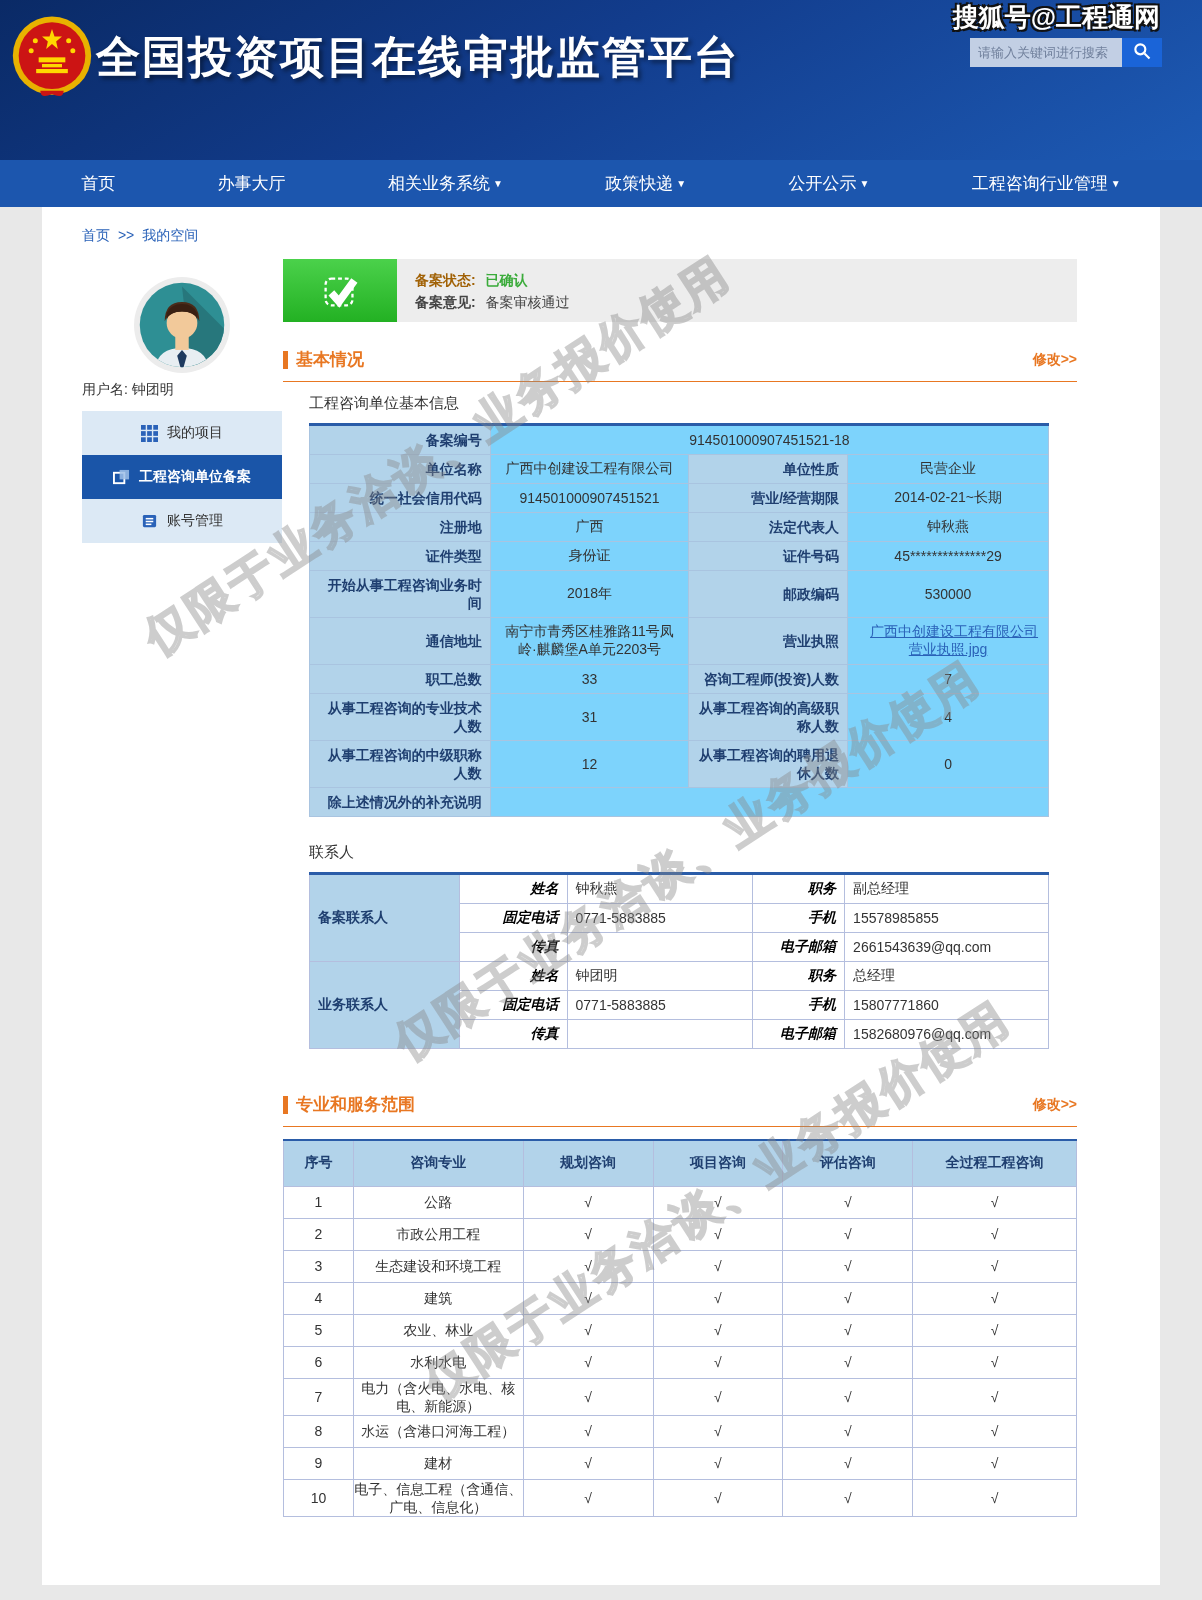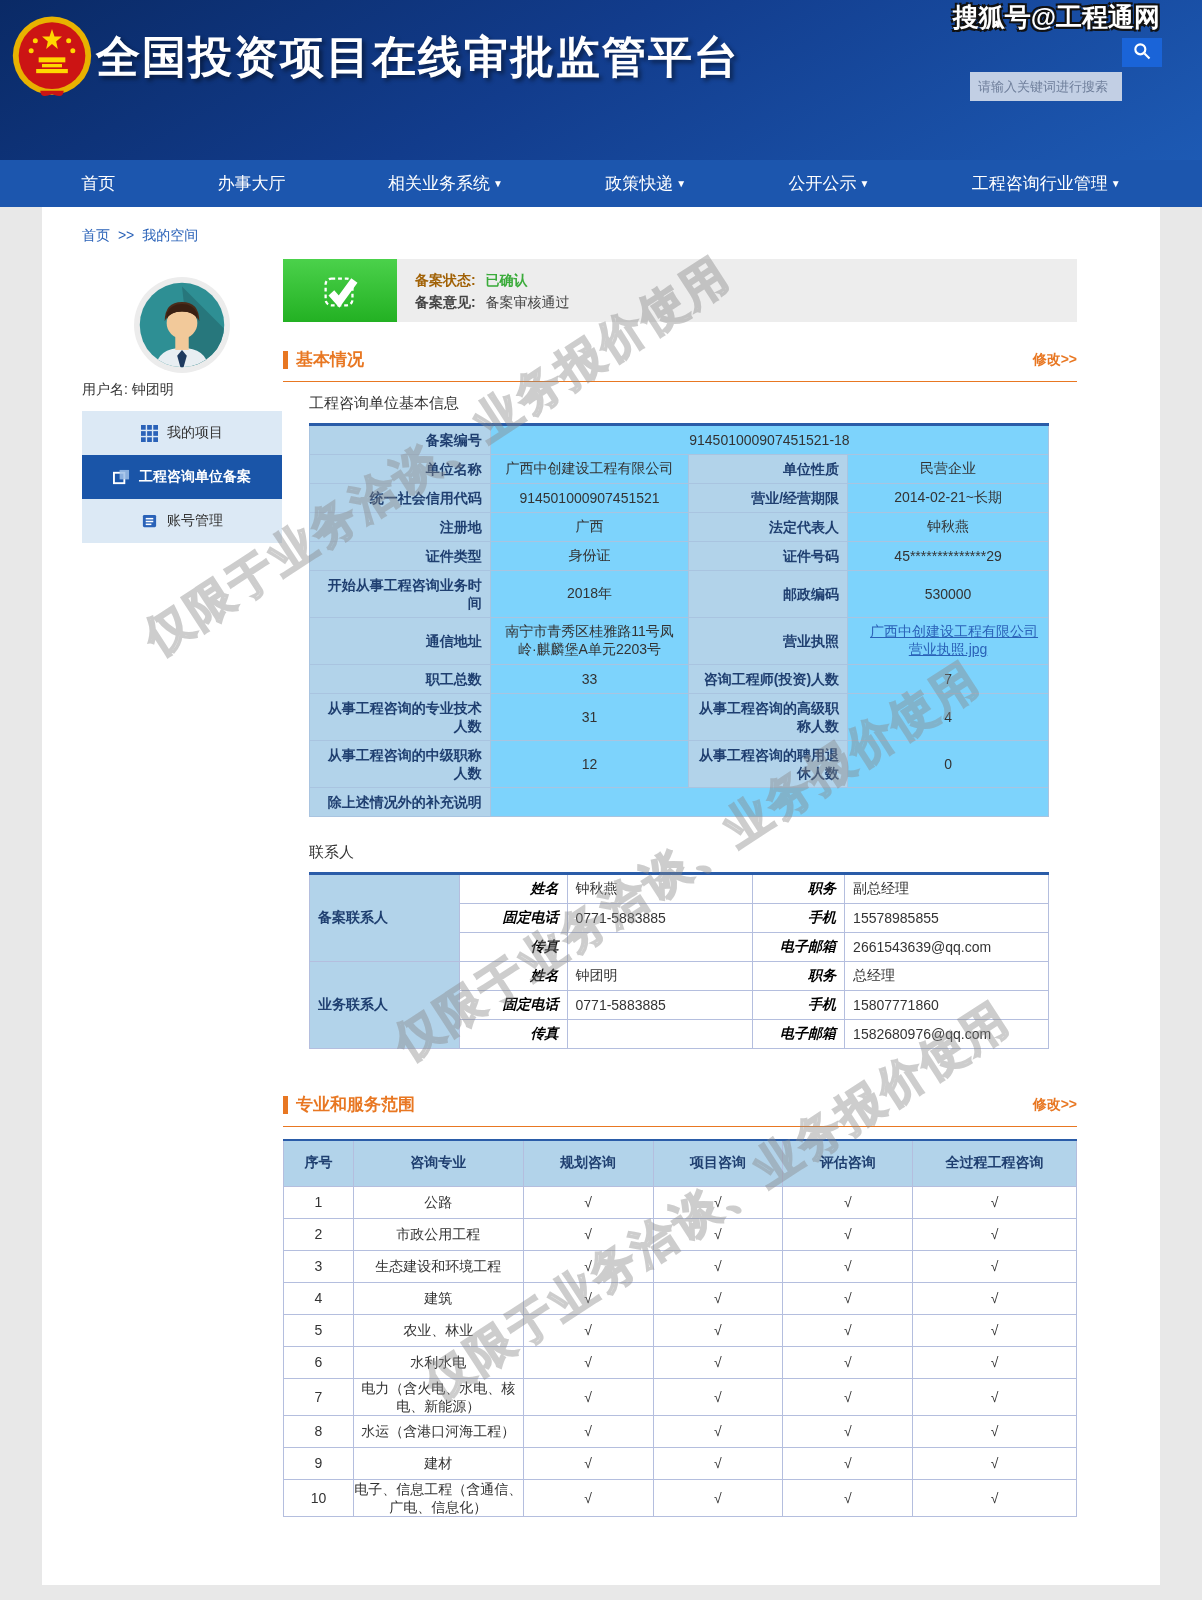--- a/index.html
+++ b/index.html
@@ -6,21 +6,21 @@
   html,body { width:1202px; font-family:"Liberation Sans","DejaVu Sans",sans-serif; background:#e8e8e8; }
   body { height:1600px; overflow:hidden; position:relative; }
 
   
   .header { height:160px; background:linear-gradient(150deg,#0a2a66 0%,#123c8c 45%,#1d5ab4 100%); position:relative; }
   .emblem { position:absolute; left:10px; top:14px; width:84px; height:90px; }
   .site-title { position:absolute; left:96px; top:28px; color:#fff; font-size:44px; font-weight:bold; letter-spacing:2px; text-shadow:3px 3px 4px rgba(0,0,0,.45); white-space:nowrap; }
   .sohu-badge { position:absolute; right:42px; top:0; color:#fff; font-size:26px; font-weight:bold;
     text-shadow:-2px -2px 0 #111,2px -2px 0 #111,-2px 2px 0 #111,2px 2px 0 #111; white-space:nowrap;text-align:right; }
   .search-box { position:absolute; right:40px; top:38px; display:flex; }
-  .search-box input { width:152px; height:29px; border:none; background:#c2cfe4; padding:0 8px; font-size:13px; color:#333; outline:none;margin-top:34px; }
+  .search-box input { width:152px; height:29px; border:none; background:#c2cfe4; padding:0 8px; font-size:13px; color:#333; outline:none; }
   .search-box input::placeholder { color:#6f7f9b; }
   .search-btn { width:40px; height:29px; border:none; background:#1a64d8; cursor:pointer; display:flex; align-items:center; justify-content:center; }
 
   
   .nav { height:47px; background:#1c56ae; display:flex; align-items:center; justify-content:space-around; padding:0 30px; }
   .nav a { color:#fff; font-size:17px; text-decoration:none; white-space:nowrap; }
   .nav .caret { font-size:10px; vertical-align:2px; margin-left:3px; }
 
   
   .page { position:relative; }

